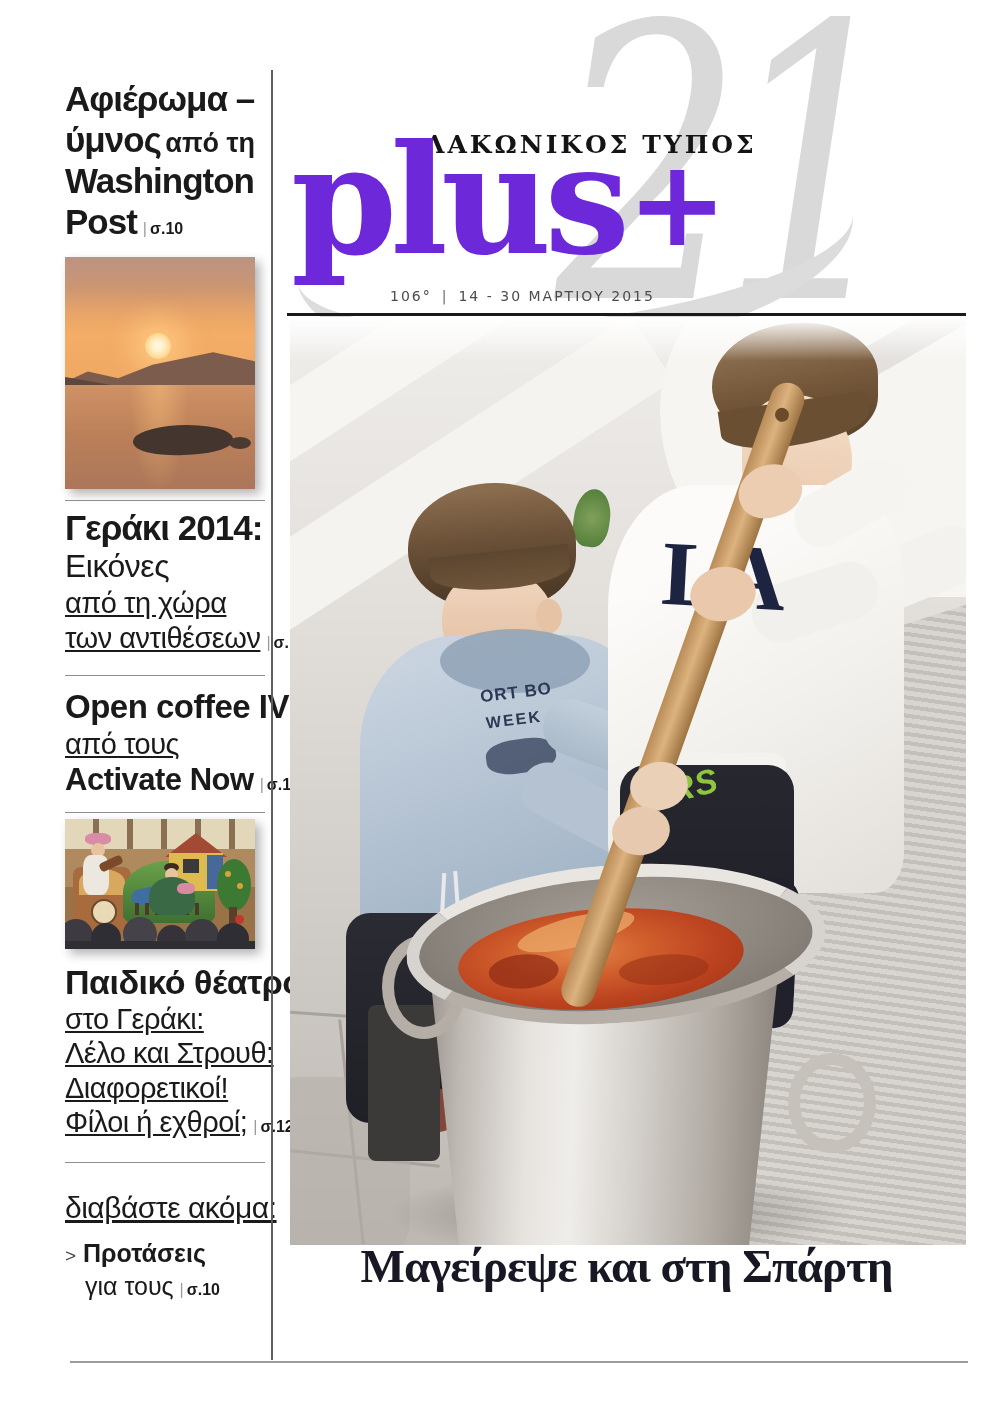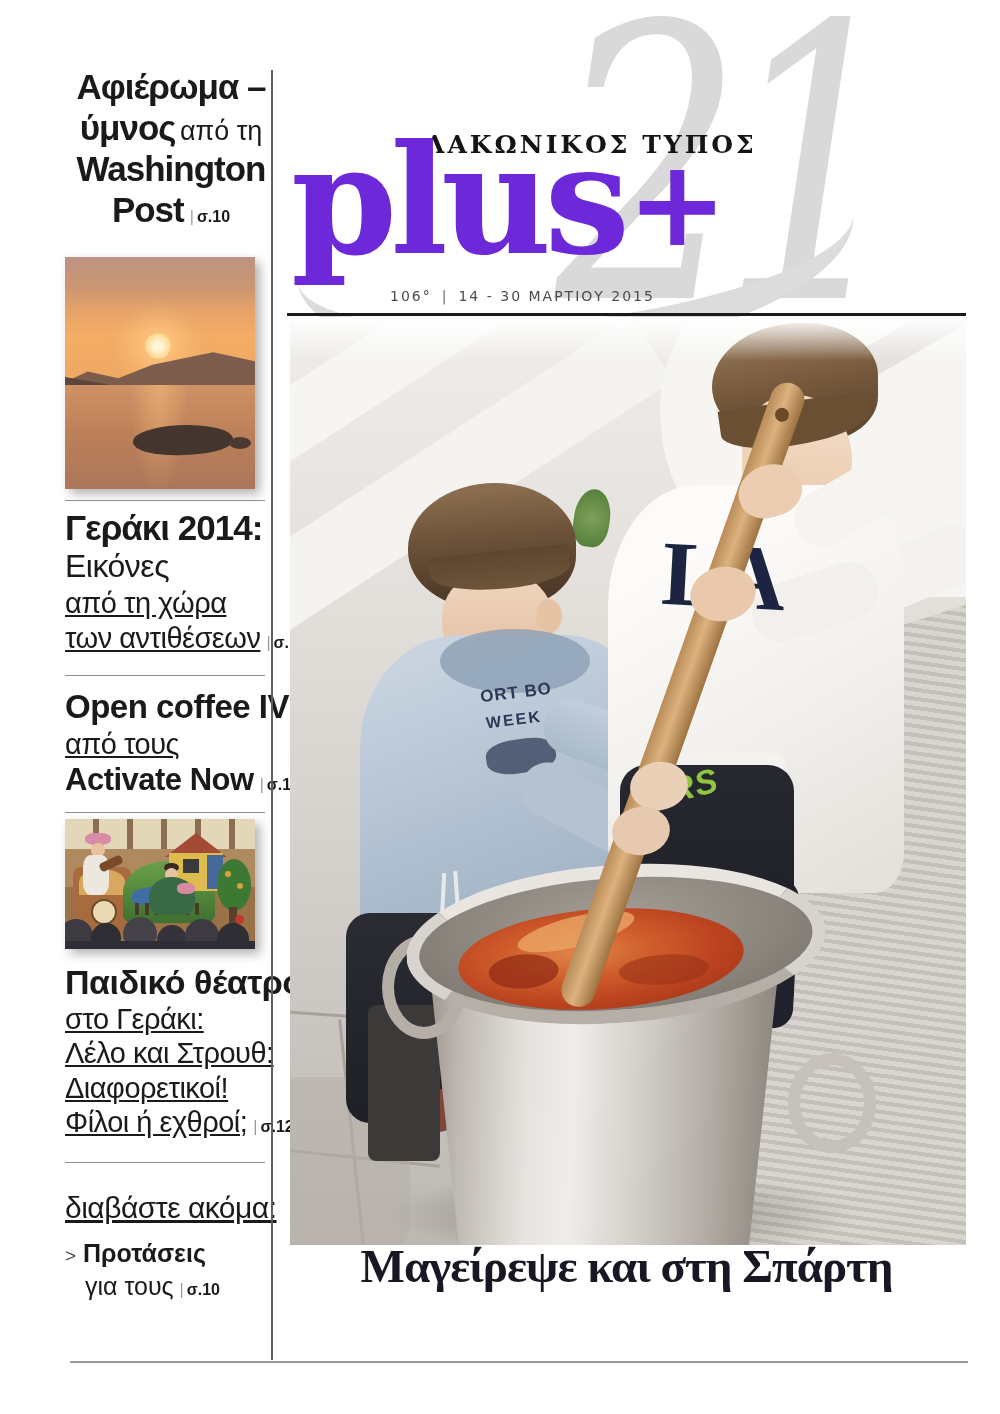--- a/index.html
+++ b/index.html
@@ -25,21 +25,21 @@
   .issue-line .sep{margin:0 10px;color:#6a6a6a;}
   .head-rule{left:287px;top:313px;width:679px;height:3px;background:#1a1a1a;z-index:3;}
 
   
   .v-divider{left:271px;top:70px;width:2px;height:1290px;background:#5f5f5f;z-index:1;}
   .teaser{left:65px;width:212px;line-height:1.06;}
   .b36{font-size:35px;font-weight:bold;letter-spacing:-1px;}
   .r33{font-size:32px;font-weight:normal;letter-spacing:-0.5px;}
   .r29{font-size:29px;font-weight:normal;letter-spacing:-0.5px;text-decoration:underline;}
   .b31{font-size:31px;font-weight:bold;letter-spacing:-0.5px;}
-  .r28in{font-size:27px;font-weight:normal;}
+  .r28in{font-size:27px;font-weight:bold;}
   .pg{font-size:16px;font-weight:bold;color:#1a1a1a;letter-spacing:0;}
   .pg .pipe{color:#9a9a9a;font-weight:normal;margin:0 3px 0 6px;}
   .sb-divider{left:65px;width:200px;height:1px;background:#8f8f8f;}
   .tline{margin-top:4px;}
 
   
   .headline{left:287px;top:1243px;width:679px;text-align:center;
             font-family:"Liberation Serif",serif;font-weight:bold;color:#181824;z-index:2;}
   .headline .h1{font-size:47px;line-height:1.0;letter-spacing:-1px;}
   .headline .h2{font-size:61px;line-height:1.0;letter-spacing:-1px;margin-top:2px;}
@@ -62,21 +62,21 @@
 
   <div class="abs kicker ns">ΛΑΚΩΝΙΚΟΣ ΤΥΠΟΣ</div>
   <div class="abs logo ns"><span>plus</span><span class="plus">+</span></div>
   <div class="abs issue-line ns">
     <span>106°</span><span class="sep">|</span><span>14 - 30 ΜΑΡΤΙΟΥ 2015</span>
   </div>
   <div class="abs head-rule"></div>
 
   <div class="abs v-divider"></div>
 
-  <div class="abs teaser ns" style="top:68px;text-align:center;">
+  <div class="abs teaser ns" style="top:80px;">
     <div class="b36">Αφιέρωμα –</div>
     <div class="tline"><span class="b36">ύμνος</span> <span class="r28in">από τη</span></div>
     <div class="b36 tline">Washington</div>
     <div class="tline"><span class="b36">Post</span><span class="pg"><span class="pipe">|</span><span>σ.10</span></span></div>
   </div>
 
   <div class="abs photo-frame" style="left:65px;top:257px;width:190px;height:232px;">
     <div class="abs" style="left:0;top:0;width:190px;height:140px;background:linear-gradient(180deg,#bb9383 0%,#cc9672 22%,#e8a468 40%,#f3ad66 55%,#efa763 100%);"></div>
     <div class="abs" style="left:80px;top:76px;width:26px;height:26px;border-radius:50%;background:radial-gradient(circle,#fff6d9 20%,#ffcf7e 80%);box-shadow:0 0 26px 14px rgba(255,200,130,.85);"></div>
     <div class="abs" style="left:0;top:86px;width:190px;height:52px;background:#7c5c4c;clip-path:polygon(0 75%,12% 55%,28% 68%,46% 42%,62% 30%,78% 18%,100% 35%,100% 100%,0 100%);"></div>

